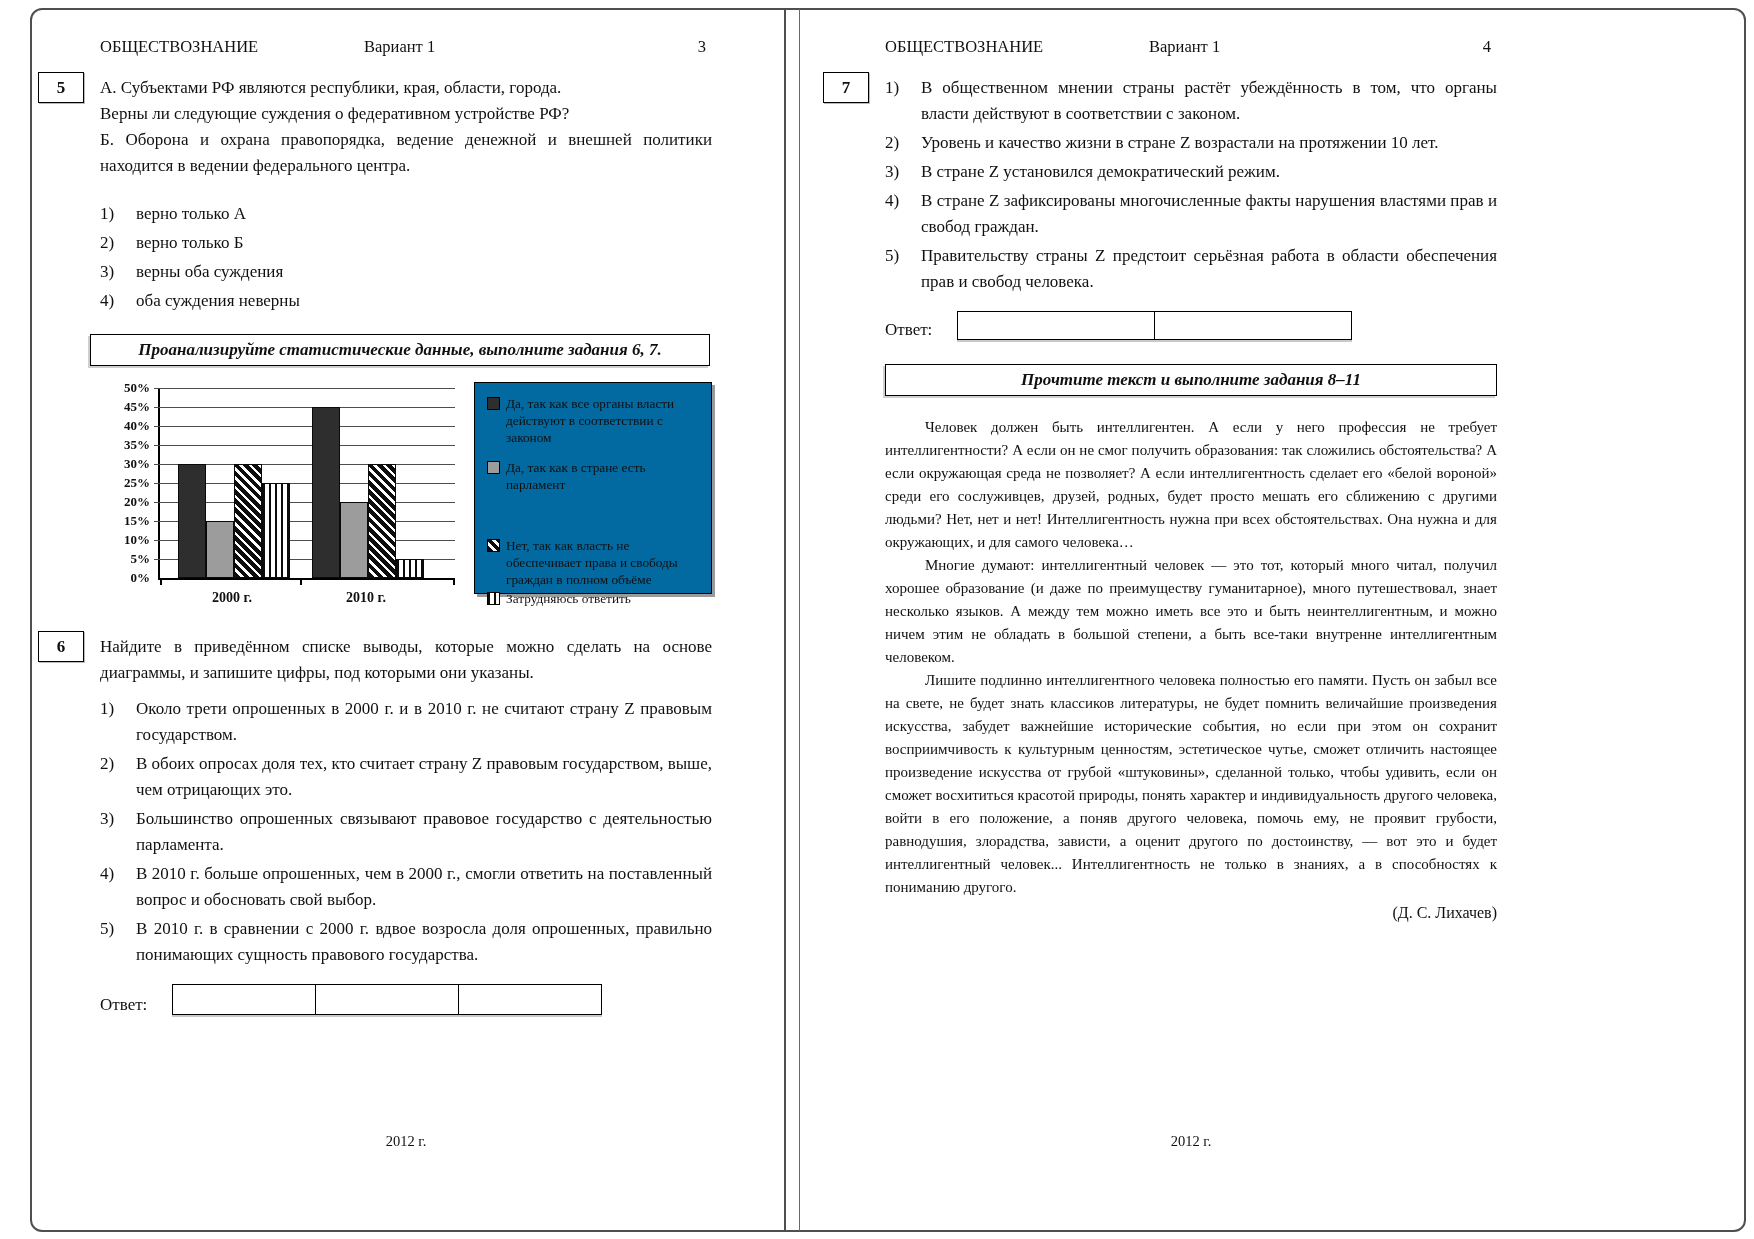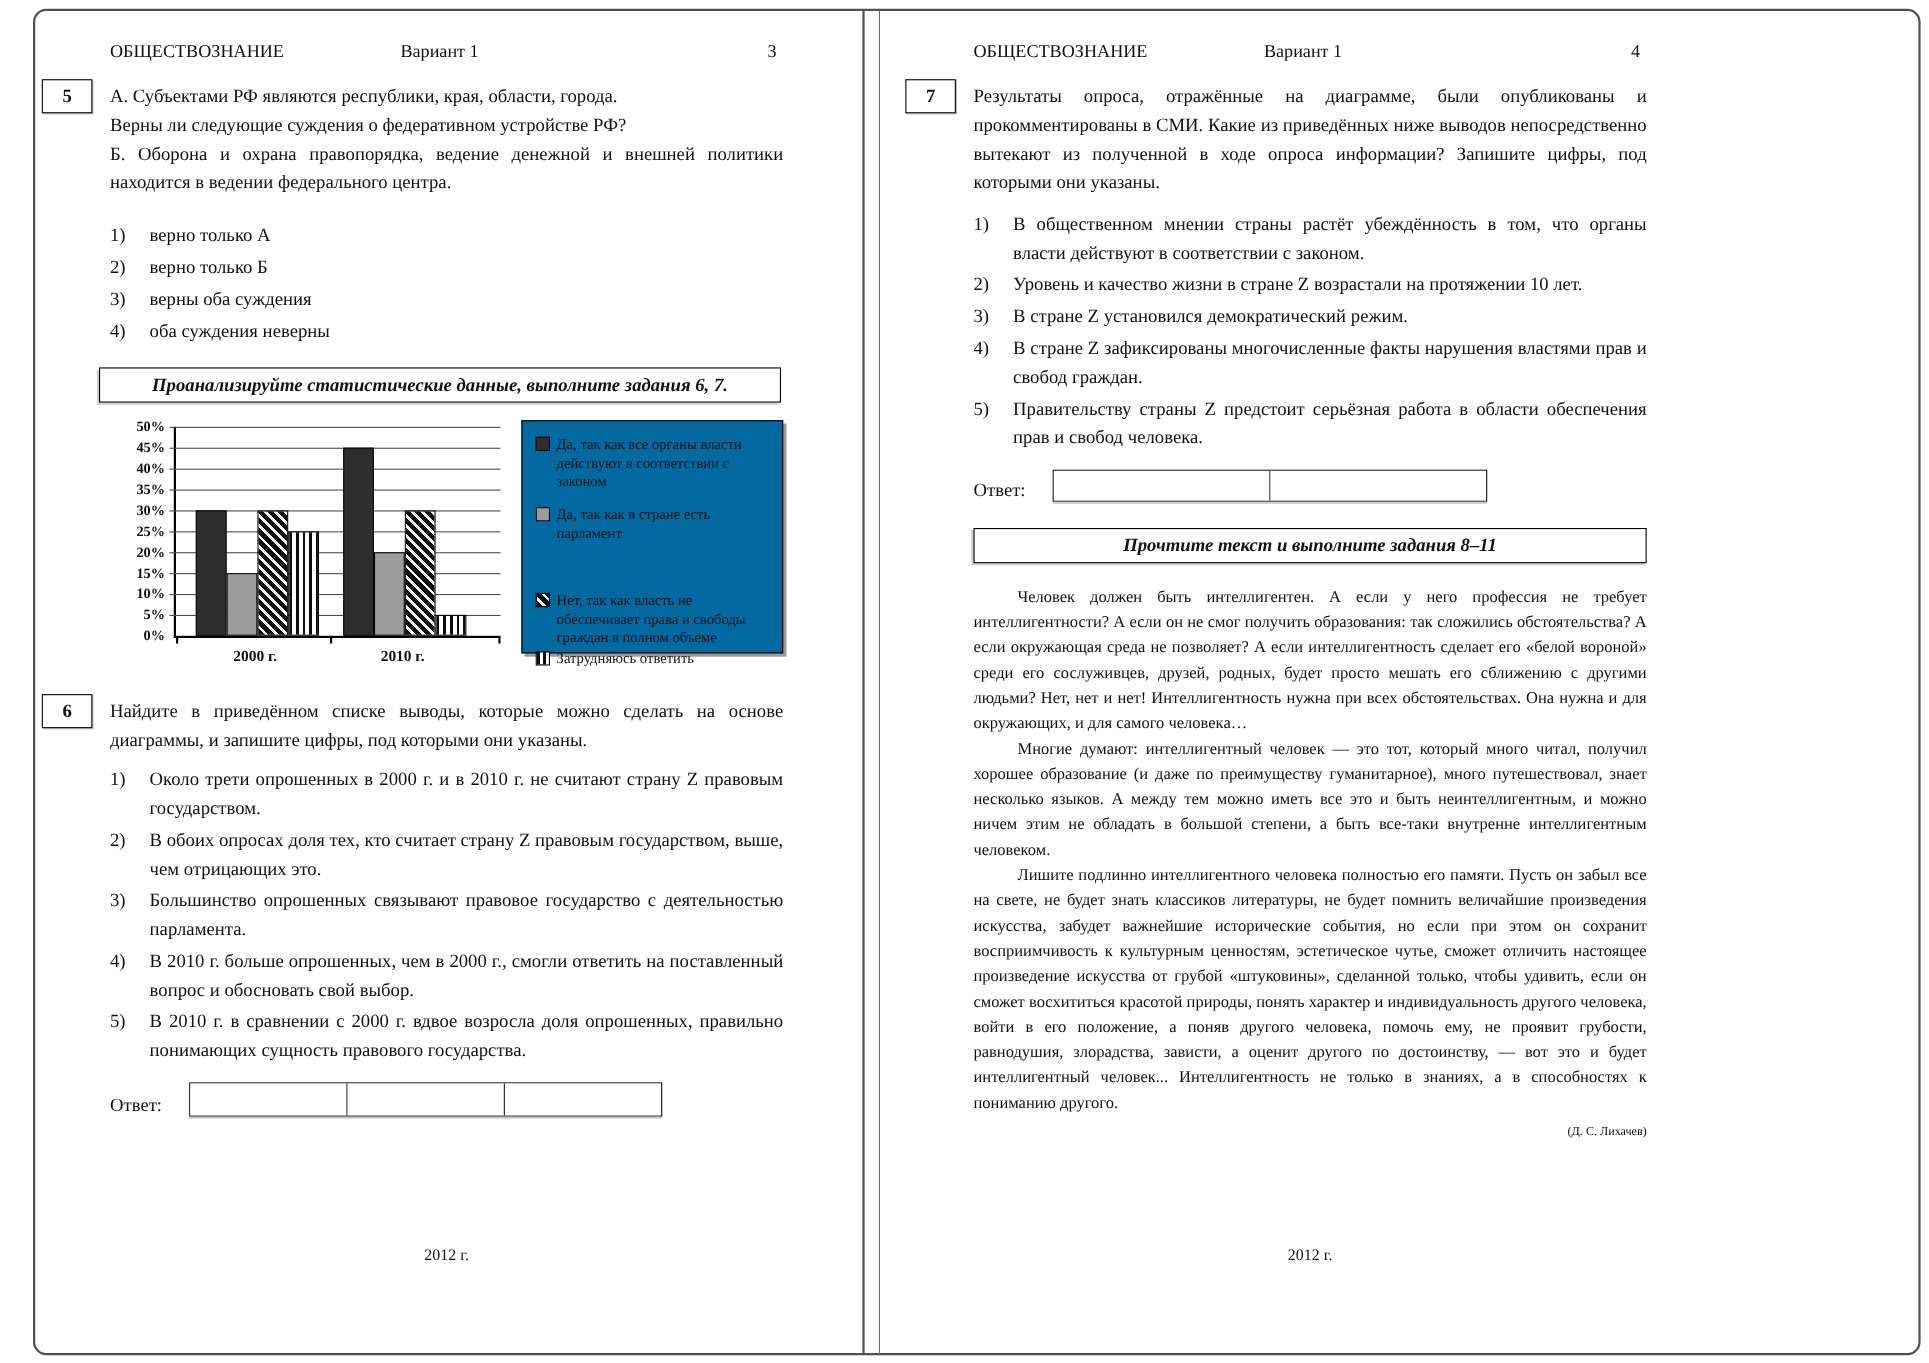--- a/index.html
+++ b/index.html
@@ -71,21 +71,21 @@
   .answer-cell { width:142px; height:29px; border-right:1.4px solid #000; background:#fff; }
   .answer-cell:last-child { border-right:none; }
   .answer-table.two .answer-cell { width:196px; height:27px; }
 
   .pg-footer { position:absolute; left:0; width:612px; text-align:center;
                top:1096px; font-size:14.5px; }
   .page .col { min-height:1px; }
 
   
   .essay p { margin:0; text-indent:40px; font-size:15px; line-height:23px; text-align:justify; }
-  .attribution { text-align:right; font-size:11px; line-height:24px; margin-top:2px; }
+  .attribution { text-align:right; font-size:16px; line-height:24px; margin-top:2px; }
 </style>
 </head>
 <body>
 
 <div class="frame"></div>
 <div class="spine-l"></div>
 <div class="spine-r"></div>
 
 <div class="page page-left">
   <div class="col">
@@ -231,21 +231,20 @@
     <div class="pg-header">
       <span class="h-subject">ОБЩЕСТВОЗНАНИЕ</span>
       <span class="h-variant">Вариант 1</span>
       <span class="h-pagenum">4</span>
     </div>
 
     <div class="question">
       <div class="qnum-box">
         <span>7</span>
       </div>
-      <div class="qline">Результаты опроса, отражённые на диаграмме, были опубликованы и прокомментированы в СМИ. Какие из приведённых ниже выводов непосредственно вытекают из полученной в ходе опроса информации? Запишите цифры, под которыми они указаны.</div>
       <div class="opts" style="margin-top:12px;">
           <div class="opt">
             <span class="opt-n">1)</span>
             <span class="opt-t">В общественном мнении страны растёт убеждённость в том, что органы власти действуют в соответствии с законом.</span>
           </div>
           <div class="opt">
             <span class="opt-n">2)</span>
             <span class="opt-t">Уровень и качество жизни в стране Z возрастали на протяжении 10 лет.</span>
           </div>
           <div class="opt">

